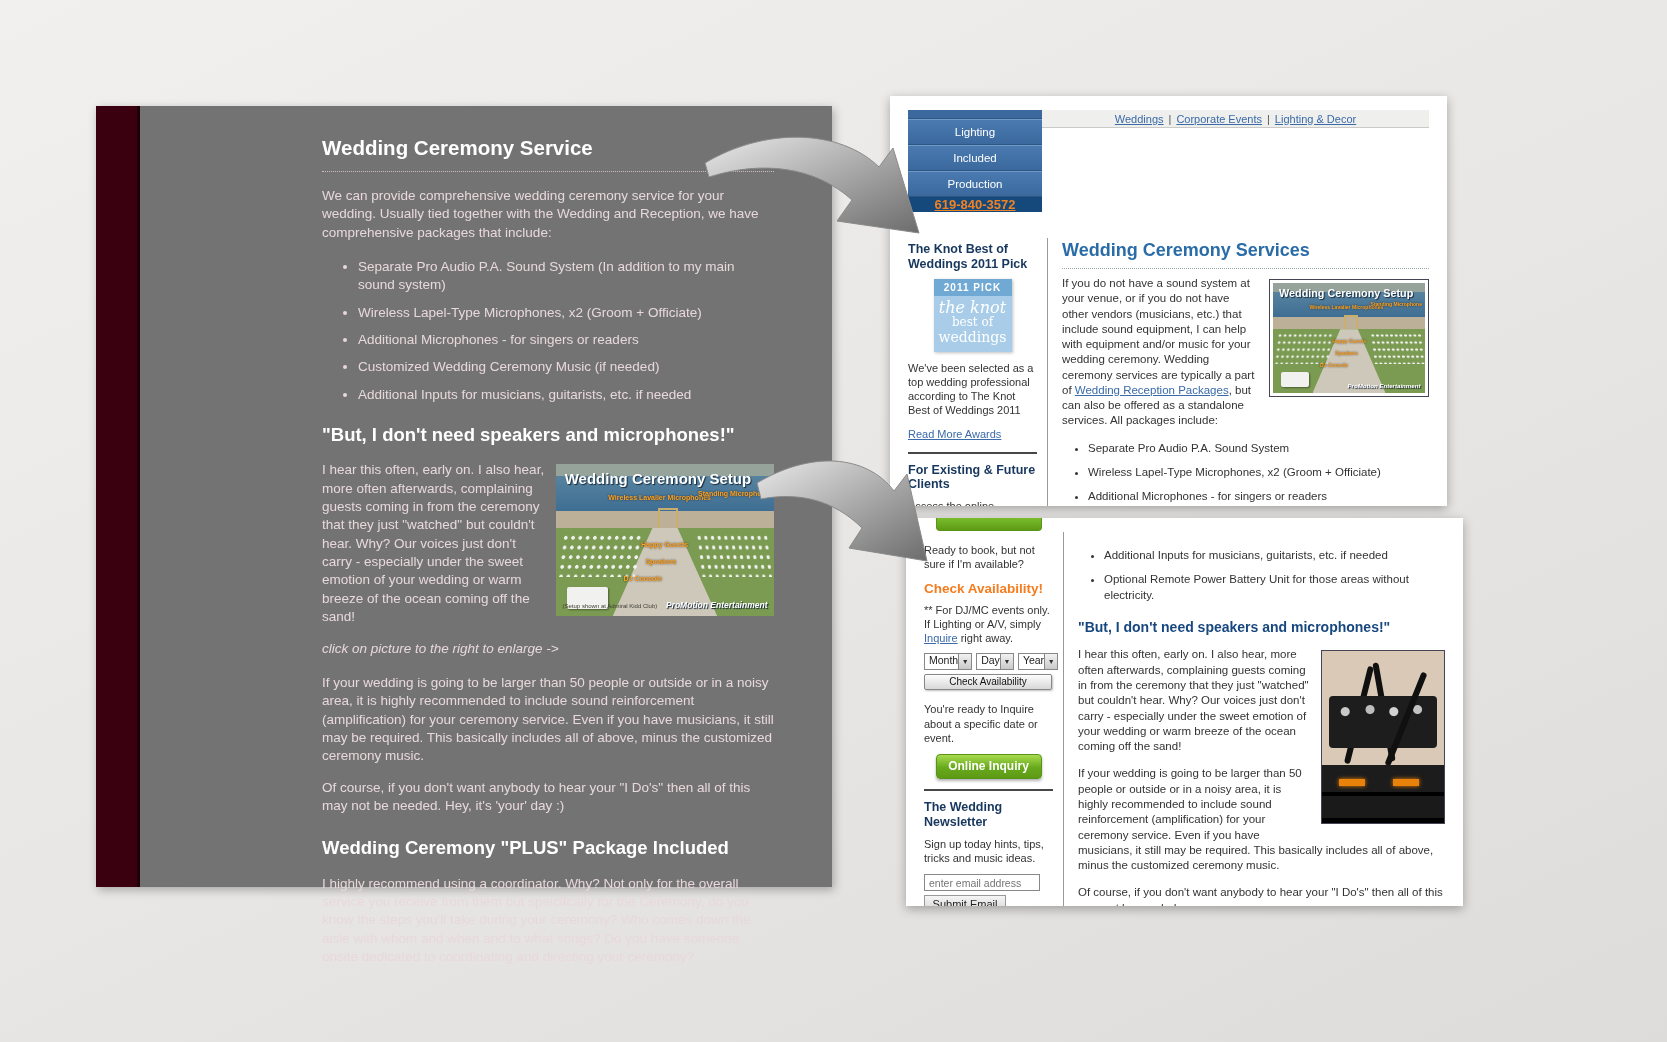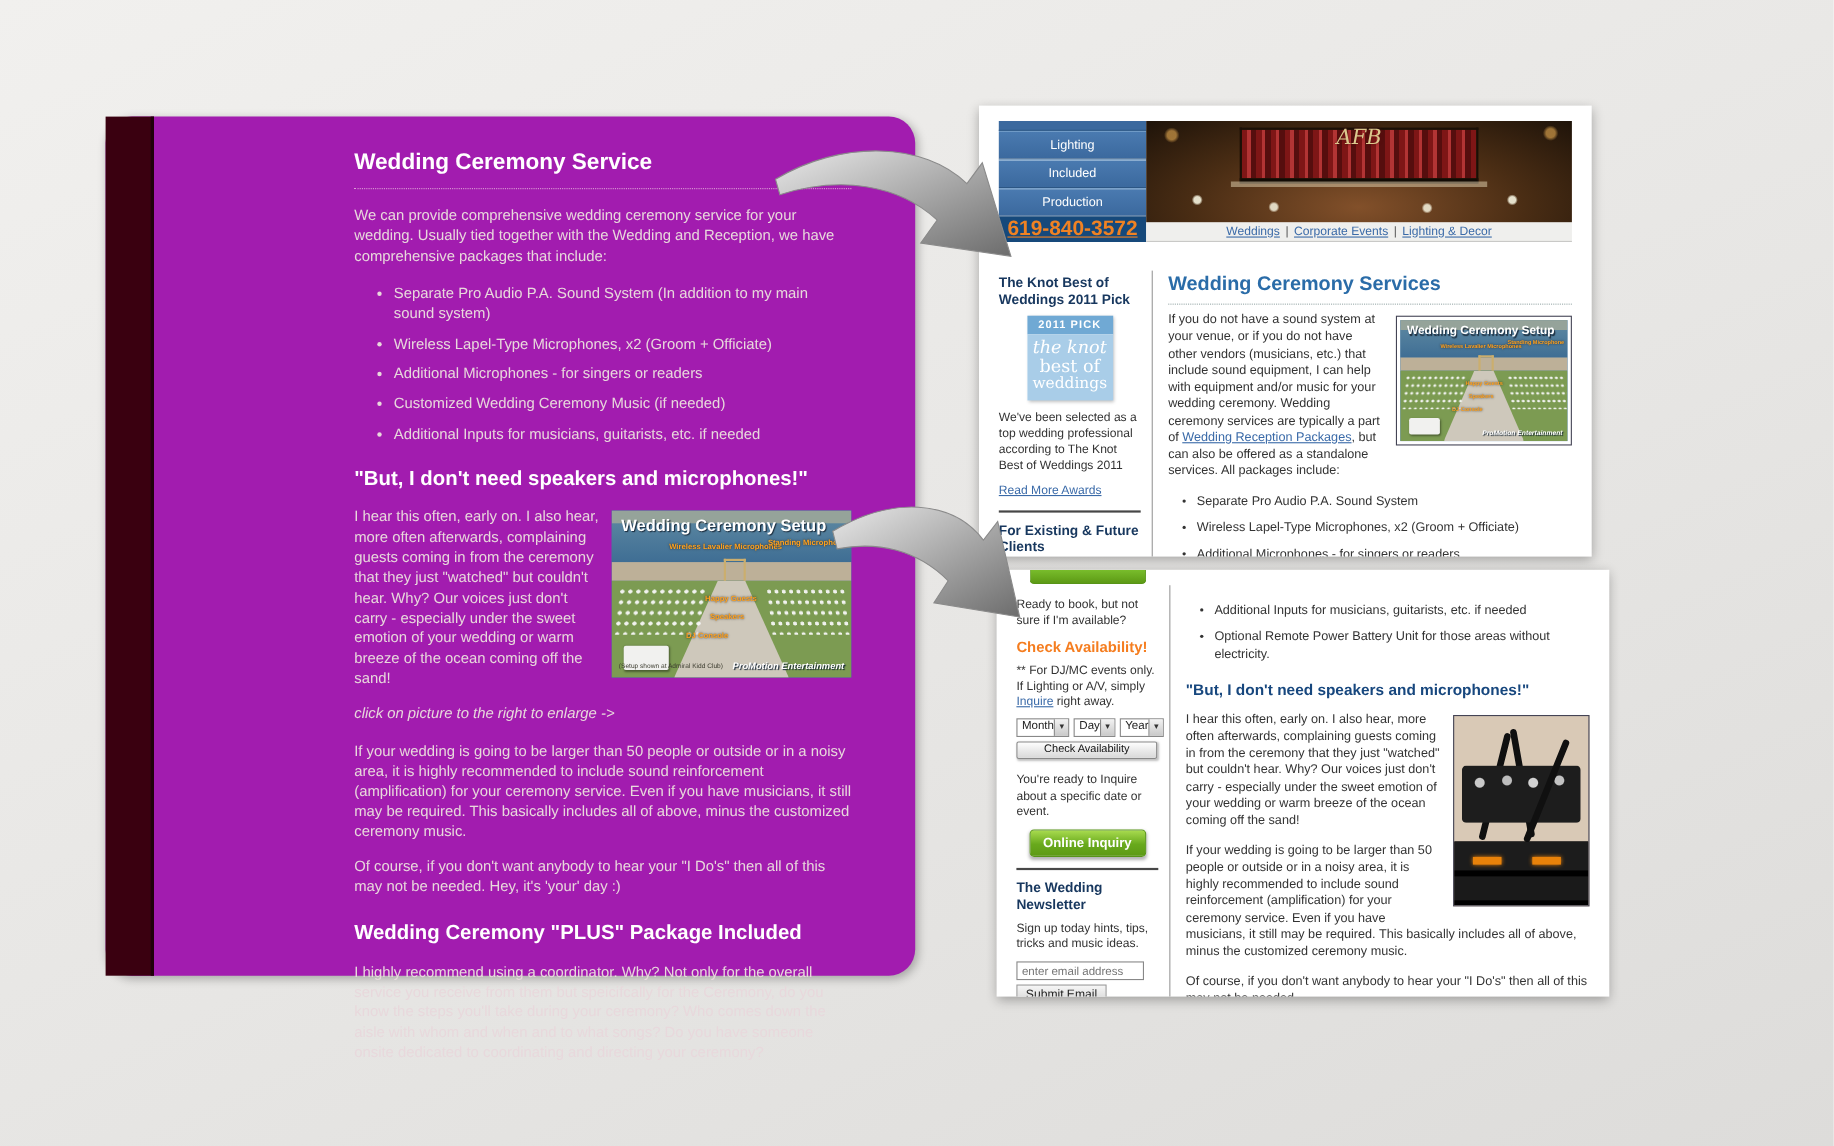--- a/index.html
+++ b/index.html
@@ -7,23 +7,22 @@
   body {
     position: relative;
     background: linear-gradient(155deg, #f1f0ee 0%, #e7e6e4 55%, #dddcda 100%);
     font-family: "Liberation Sans", "DejaVu Sans", sans-serif;
     overflow: hidden;
   }
 
   
   .old-panel {
     position: absolute; left: 96px; top: 106px; width: 736px; height: 781px;
-    background: #a21caf;
+    background: #737373;
     box-shadow: 2px 3px 9px rgba(0,0,0,.28);
-    border-radius: 24px;
   }
   .old-strip { position:absolute; left:0; top:0; bottom:0; width:44px; background:#3a0010; border-right:3px solid #1f0009; }
   .old-content { position:absolute; left:226px; top:28px; width:452px; color:#e8d8dc; font-size:13.5px; line-height:1.36; }
   .old-title { font-size:20.5px; font-weight:bold; color:#fff; padding-bottom:9px; margin-bottom:15px; border-bottom:1px dotted rgba(255,230,235,.65); }
   .old-p { margin-bottom:13px; }
   .old-bullets { margin:16px 0 10px 22px; padding-left:14px; }
   .old-bullets li { margin-bottom:9px; }
   .old-quote { font-size:18.5px; font-weight:bold; color:#fff; margin:18px 0 14px; }
   .old-plus { font-size:18.5px; font-weight:bold; color:#fff; margin:20px 0 14px; }
   .click-note { font-style:italic; text-align:left; margin:6px 0 16px; clear:both; }
@@ -57,21 +56,21 @@
   
   .sheet { position:absolute; background:#fff; box-shadow:0 3px 10px rgba(0,0,0,.3); overflow:hidden; padding:14px 18px; }
   #sheet1 { left:890px; top:96px;  width:557px; height:410px; }
   #sheet2 { left:906px; top:518px; width:557px; height:388px; }
 
   .hdr-row { display:flex; }
   .side-col { width:134px; display:flex; flex-direction:column; }
   .side-stub { height:9px; background:#3b699e; border-bottom:1px solid #2c5684; }
   .side-btn { height:26px; background:linear-gradient(#4a7ab0,#3b699e); border-top:1px solid #6f9ac6; border-bottom:1px solid #2c5684;
     color:#fff; font-size:11.5px; display:flex; align-items:center; justify-content:center; cursor:pointer; }
-  .phone-box { flex:1; background:#16497b; color:#f08223; font-weight:bold; font-size:19px; text-decoration:underline;
+  .phone-box { flex:1; background:#16497b; color:#f08223; font-weight:bold; font-size:13px; text-decoration:underline;
     display:flex; align-items:center; justify-content:center; }
   .hdr-right { flex:1; display:flex; flex-direction:column; }
   .ballroom { height:92px; position:relative; overflow:hidden;
     background: radial-gradient(ellipse at 50% 85%, #82502a 0%, #4a2d14 55%, #1e1309 100%); }
   .stage { position:absolute; left:22%; top:6%; width:56%; height:56%;
     background: repeating-linear-gradient(90deg, #7e1616 0 5px, #b23434 5px 8px, #560e0e 8px 13px);
     border:2px solid #1a0f06; border-bottom:5px solid #120b04; }
   .stage-lip { position:absolute; left:20%; top:60%; width:60%; height:5%; background:#d8c9a8; opacity:.55; }
   .monogram { position:absolute; top:4%; left:50%; transform:translateX(-50%);
     font-family:"DejaVu Serif", serif; font-style:italic; color:#dcc98e; font-size:19px; text-shadow:0 0 3px #520f0f; }
@@ -94,21 +93,21 @@
 
   .side-head { color:#17375e; font-size:12.5px; font-weight:bold; line-height:1.18; margin:4px 0 7px; }
   .side-text { font-size:11px; color:#333; line-height:1.3; margin-bottom:6px; }
   .side-link { color:#3a6aa8; font-size:11px; text-decoration:underline; cursor:pointer; }
   .side-hr { border:none; border-top:2px solid #474747; margin:10px 0 9px; }
 
   .knot-badge { width:78px; margin:7px auto 9px; text-align:center; font-family:"DejaVu Serif", serif; box-shadow:1px 1px 3px rgba(0,0,0,.25); }
   .kb-top { background:#70a9d4; color:#fff; font-size:10px; letter-spacing:1px; padding:3px 0; font-family:"Liberation Sans",sans-serif; font-weight:bold; }
   .kb-body { background:#a9cde8; color:#fff; padding:3px 0 6px; line-height:1.12; }
   .kb-l1 { font-style:italic; font-size:16px; }
-  .kb-l2 { font-size:16px; }
+  .kb-l2 { font-size:12px; }
   .kb-l3 { font-size:14px; }
 
   .green-btn { display:block; width:106px; height:25px; margin:9px auto 4px; border:1px solid #579417; border-radius:4px;
     background:linear-gradient(#a8db4f, #68a91c 55%, #5d9a15); color:#fff; font-weight:bold; font-size:12px;
     text-align:center; line-height:23px; box-shadow:0 2px 3px rgba(0,0,0,.3); cursor:pointer; }
   .green-stub { width:106px; height:13px; margin:-14px auto 12px; border-radius:0 0 4px 4px;
     background:linear-gradient(#79bd2c, #5d9a15); border:1px solid #579417; border-top:none; }
 
   .page-title { color:#2a6ca8; font-size:18px; font-weight:bold; margin:1px 0 7px; padding-bottom:5px; border-bottom:1px dotted #9aa; }
   .thumb-frame { float:right; margin:3px 0 8px 12px; border:1px solid #445; background:#fff; padding:3px; }
@@ -207,26 +206,20 @@
 <div class="sheet" id="sheet1">
   <div class="hdr-row">
     <div class="side-col">
       <div class="side-stub"></div>
       <div class="side-btn">Lighting</div>
       <div class="side-btn">Included</div>
       <div class="side-btn">Production</div>
       <a class="phone-box">619-840-3572</a>
     </div>
     <div class="hdr-right">
-      <div class="ballroom">
-        <div class="stage"></div>
-        <div class="stage-lip"></div>
-        <div class="ball-decor"></div>
-        <div class="monogram">AFB</div>
-      </div>
       <div class="nav-links">
         <a>Weddings</a>
         <span class="nav-sep">|</span>
         <a>Corporate Events</a>
         <span class="nav-sep">|</span>
         <a>Lighting &amp; Decor</a>
       </div>
     </div>
   </div>
 

